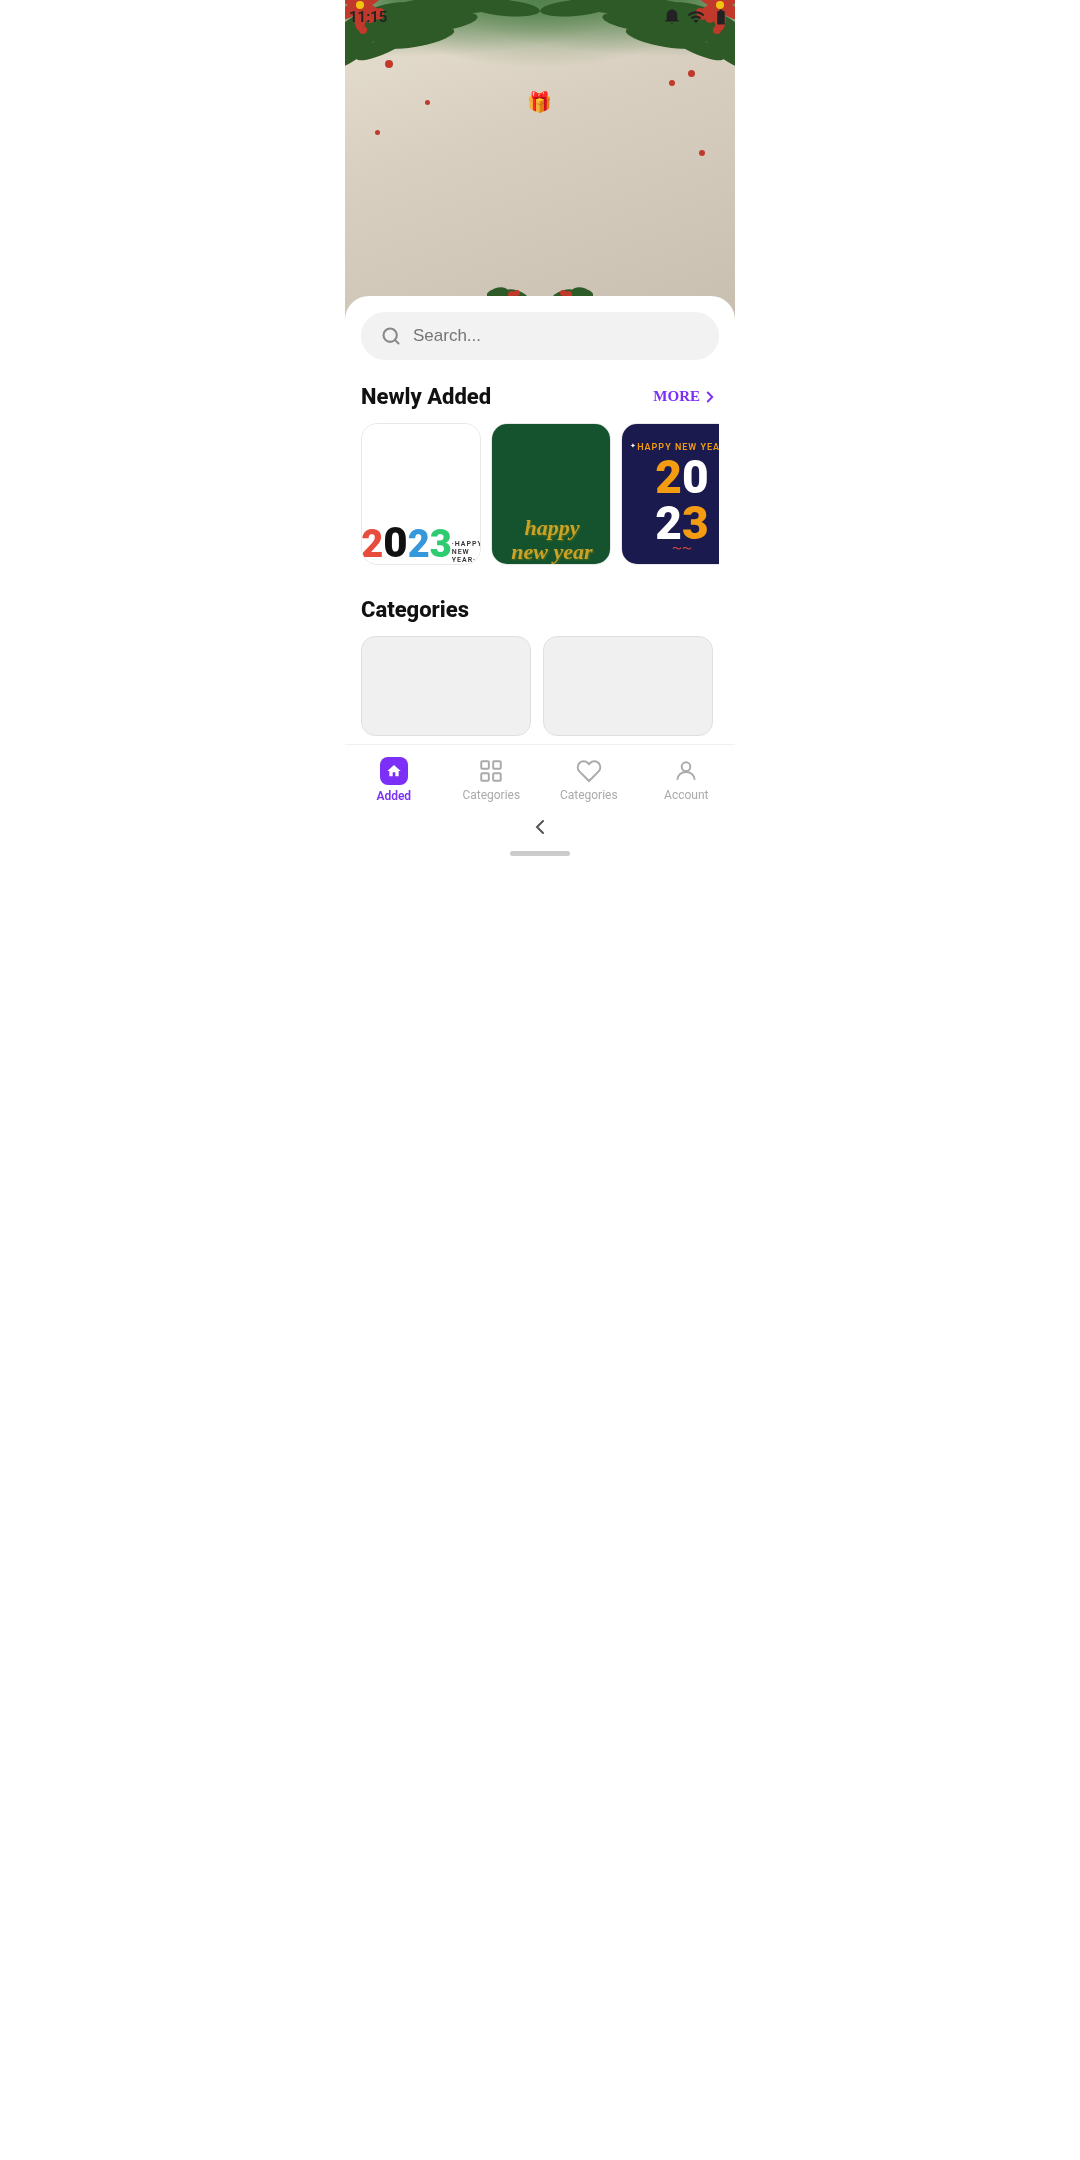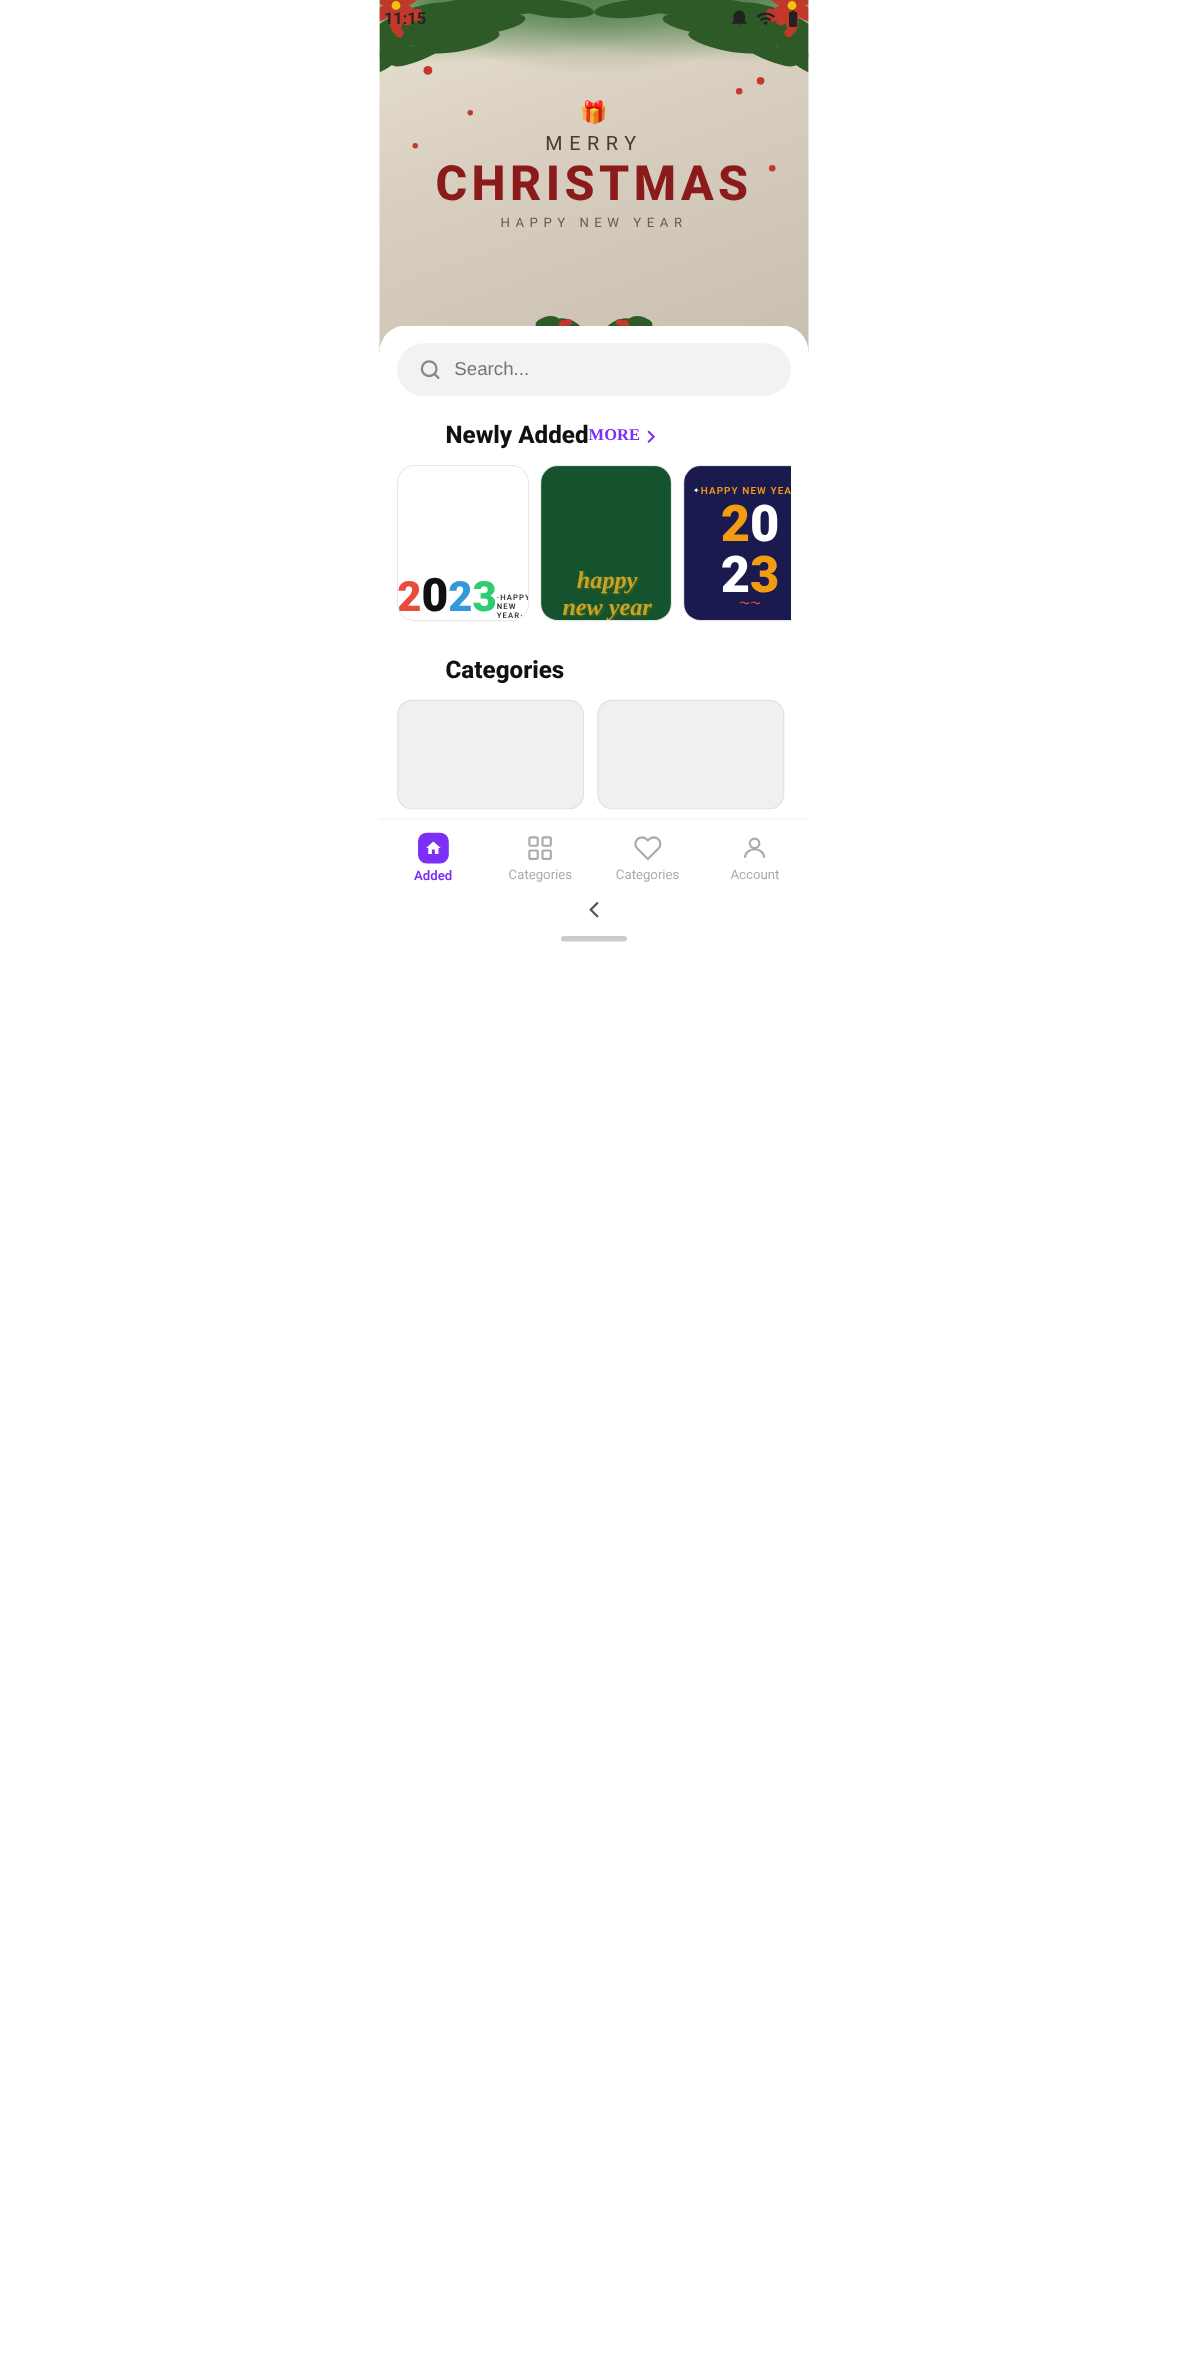--- a/index.html
+++ b/index.html
@@ -141,23 +141,23 @@
       flex: 1;
     }
 
     
     .section {
       padding: 16px 16px 8px;
     }
 
     .section-header {
       display: flex;
+      justify-content: space-between;
       align-items: center;
       margin-bottom: 14px;
-      margin-left: 44px;
     }
 
     .section-title {
       font-size: 22px;
       font-weight: 800;
       color: #111;
     }
 
     .more-link {
       display: flex;
@@ -425,25 +425,20 @@
 
   <div class="confetti-dot" style="width:8px;height:8px;background:#c0392b;top:60px;left:40px;border-radius:50%;"></div>
   <div class="confetti-dot" style="width:6px;height:6px;background:#c0392b;top:80px;right:60px;border-radius:50%;"></div>
   <div class="confetti-dot" style="width:5px;height:5px;background:#c0392b;top:100px;left:80px;border-radius:50%;"></div>
   <div class="confetti-dot" style="width:7px;height:7px;background:#c0392b;top:70px;right:40px;border-radius:50%;"></div>
   <div class="confetti-dot" style="width:5px;height:5px;background:#c0392b;top:130px;left:30px;border-radius:50%;"></div>
   <div class="confetti-dot" style="width:6px;height:6px;background:#c0392b;top:150px;right:30px;border-radius:50%;"></div>
 
   <div style="position:absolute;top:90px;left:50%;transform:translateX(-50%);font-size:20px;color:#c9a227;">🎁</div>
 
-  <div class="hero-text-container">
-    <div class="merry-text">MERRY</div>
-    <div class="christmas-text">CHRISTMAS</div>
-    <div class="happy-new-year-text">HAPPY NEW YEAR</div>
-  </div>
 
   <div style="position:absolute;bottom:15px;left:50%;transform:translateX(-50%);display:flex;align-items:center;gap:6px;">
     <svg width="50" height="20" viewBox="0 0 50 20">
       <ellipse cx="10" cy="10" rx="12" ry="7" fill="#2d5a27" transform="rotate(-20 10 10)"></ellipse>
       <ellipse cx="28" cy="12" rx="14" ry="7" fill="#2d5a27" transform="rotate(15 28 12)"></ellipse>
       <circle cx="25" cy="10" r="4" fill="#c0392b"></circle>
       <circle cx="30" cy="8" r="3" fill="#c0392b"></circle>
     </svg>
     <svg width="50" height="20" viewBox="0 0 50 20">
       <ellipse cx="40" cy="10" rx="12" ry="7" fill="#2d5a27" transform="rotate(20 40 10)"></ellipse>

